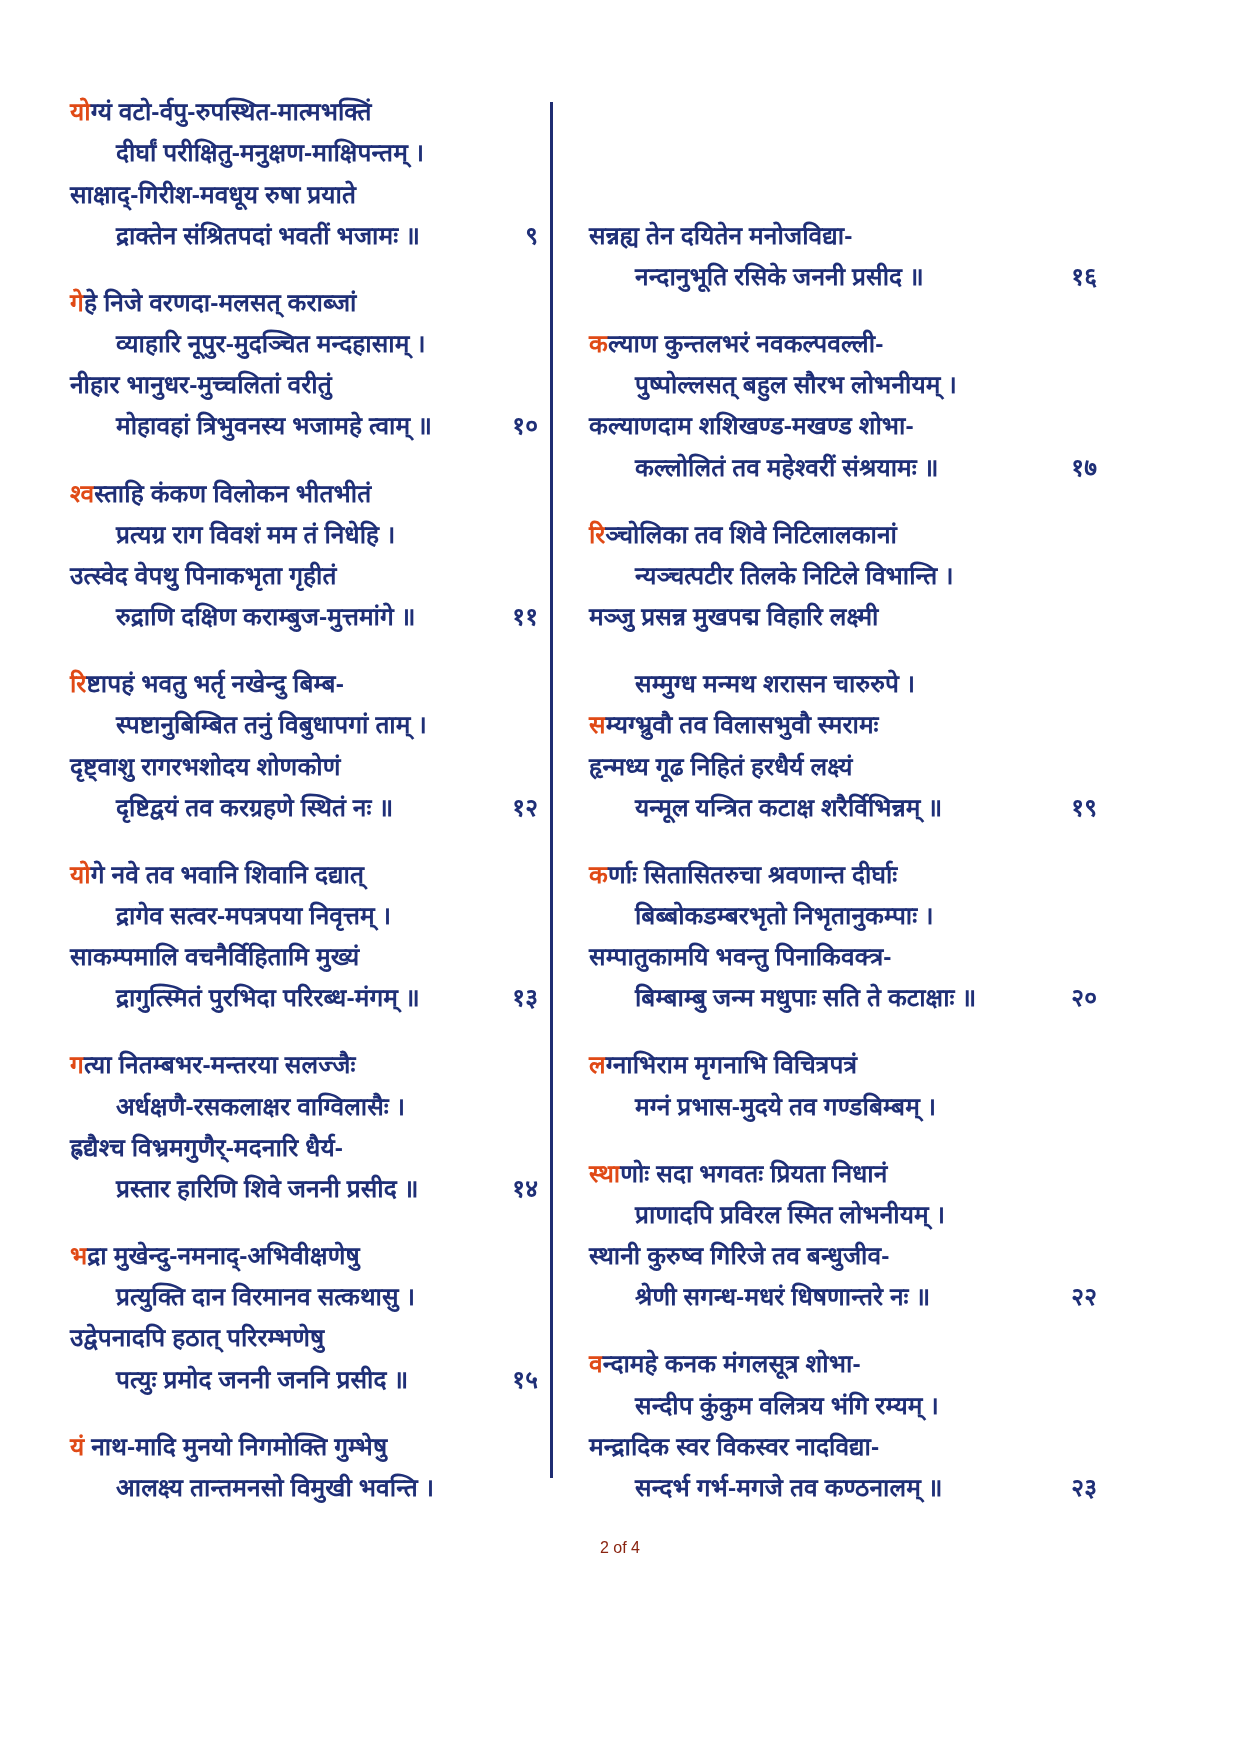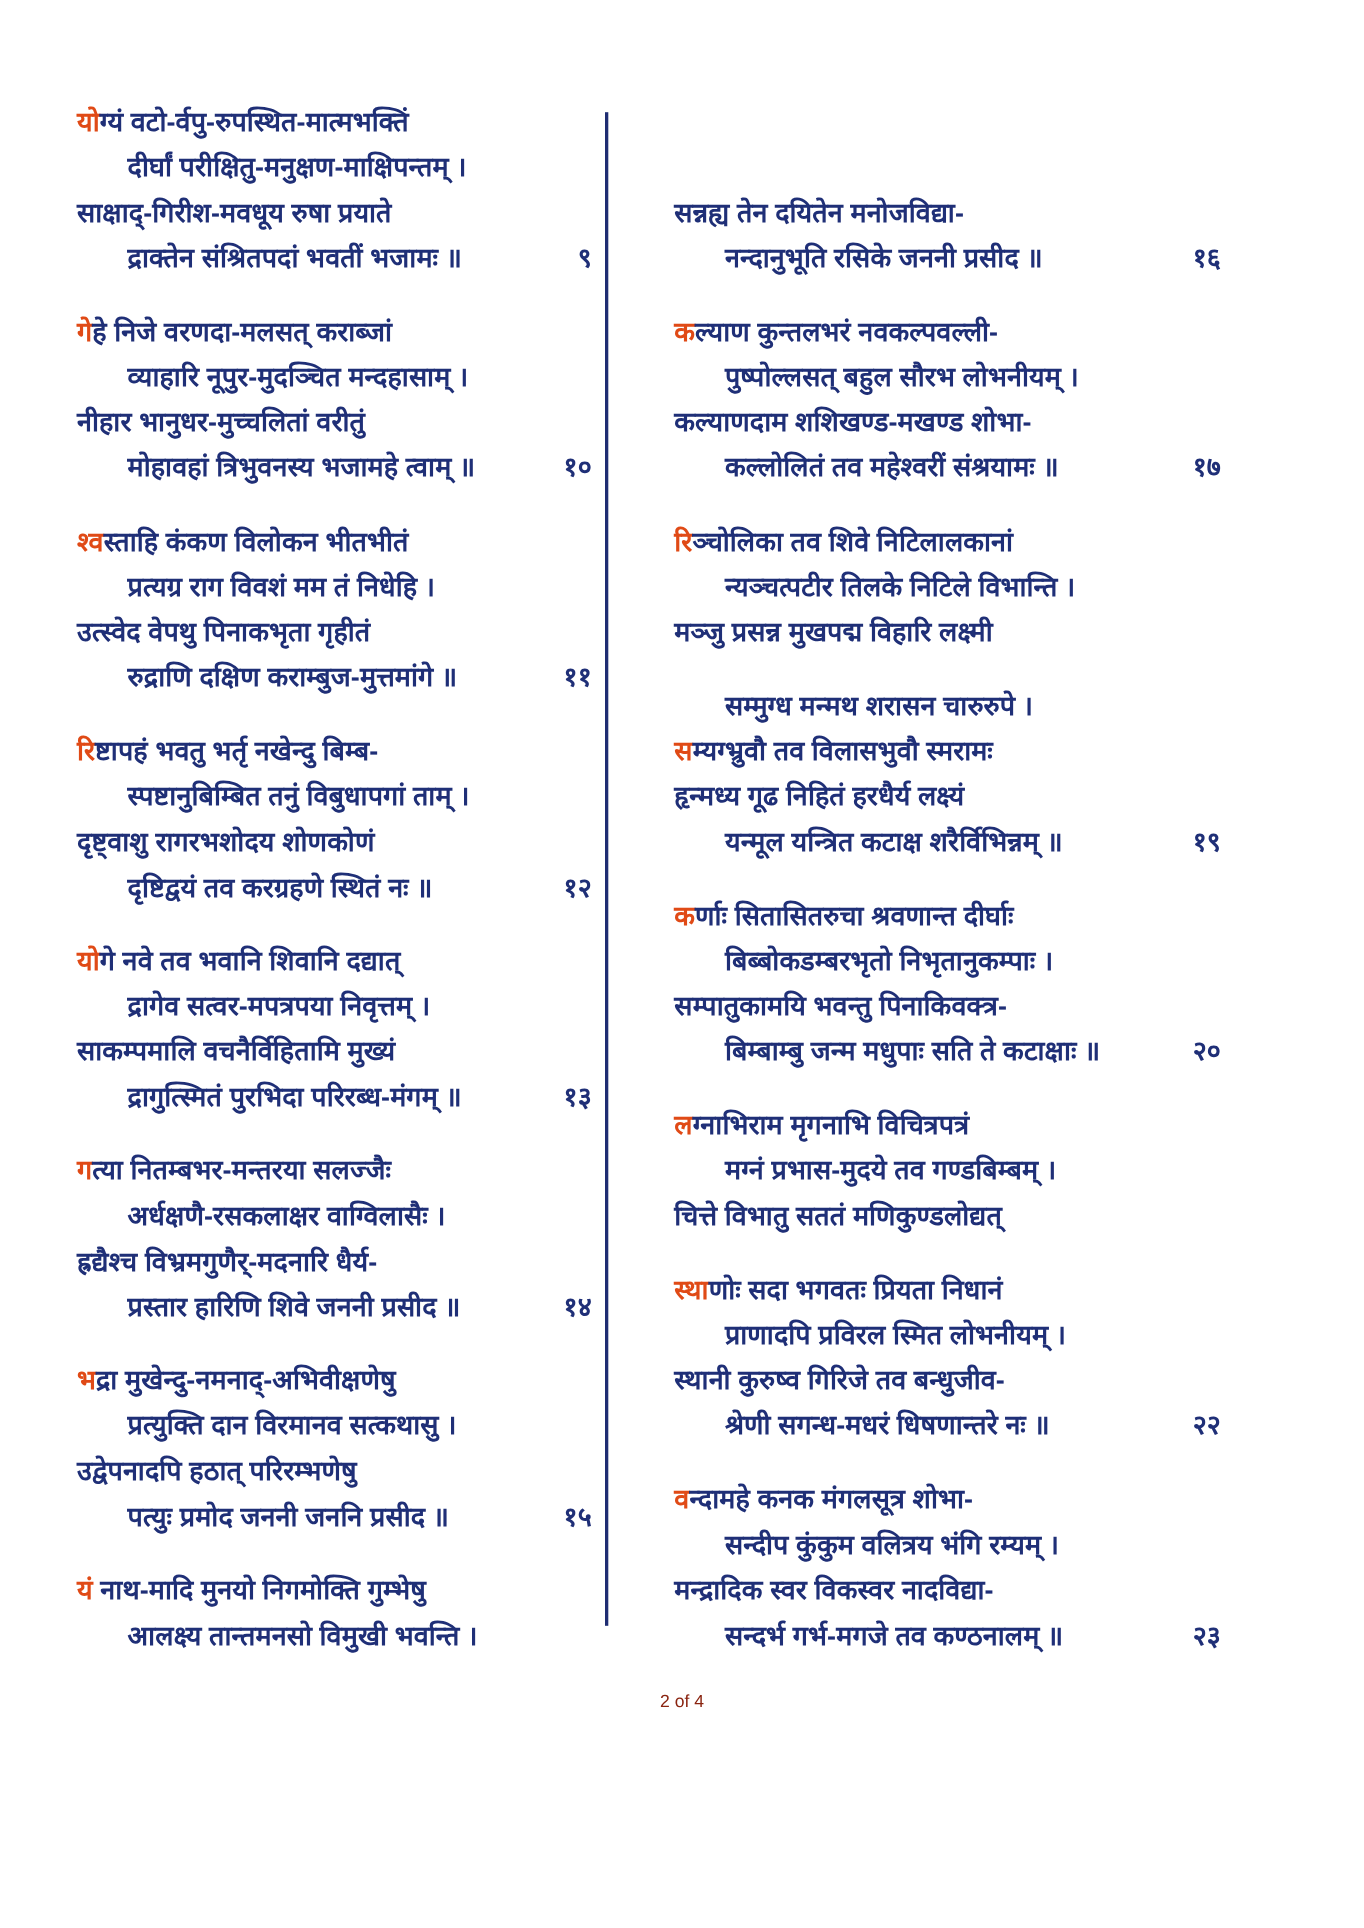--- a/index.html
+++ b/index.html
@@ -32,21 +32,21 @@
   .col {
     position: relative;
     box-sizing: border-box;
   }
   .col-left {
     width: 480px;
     padding-right: 8px;
   }
   .col-right {
     width: 560px;
-    padding-left: 60px;
+    padding-left: 36px;
   }
   .divider {
     width: 0px;
     border-left: 3px solid #1f2d72;
     align-self: stretch;
     margin: 14px 0 30px 0;
     flex: 0 0 auto;
   }
   .verse {
     position: relative;
@@ -69,21 +69,21 @@
   }
   .vnum {
     position: absolute;
     right: 0;
     color: #1f2f77;
     font-size: 24.5px;
     line-height: 1.68;
     font-family: "Liberation Sans", "DejaVu Sans", sans-serif;
   }
   .col-left .vnum { right: 4px; }
-  .col-right .vnum { right: 3px; }
+  .col-right .vnum { right: 16px; }
   .footer {
     position: absolute;
     left: 0;
     right: 0;
     bottom: 196px;
     text-align: center;
     color: #8a2410;
     font-size: 16px;
     font-family: "Liberation Sans", "DejaVu Sans", sans-serif;
   }
@@ -166,21 +166,20 @@
         </div>
         <div class="verse">
           <div class="line"><span class="first-syl">क</span><span>र्णाः सितासितरुचा श्रवणान्त दीर्घाः</span></div>
           <div class="line indent"><span>बिब्बोकडम्बरभृतो निभृतानुकम्पाः ।</span></div>
           <div class="line"><span>सम्पातुकामयि भवन्तु पिनाकिवक्त्र-</span></div>
           <div class="line indent" style="position: relative;"><span>बिम्बाम्बु जन्म मधुपाः सति ते कटाक्षाः ॥</span><span class="vnum">२०</span></div>
         </div>
         <div class="verse">
           <div class="line"><span class="first-syl">ल</span><span>ग्नाभिराम मृगनाभि विचित्रपत्रं</span></div>
           <div class="line indent"><span>मग्नं प्रभास-मुदये तव गण्डबिम्बम् ।</span></div>
-          <div class="line"><span>चित्ते विभातु सततं मणिकुण्डलोद्यत्</span></div>
         </div>
         <div class="verse">
           <div class="line"><span class="first-syl">स्था</span><span>णोः सदा भगवतः प्रियता निधानं</span></div>
           <div class="line indent"><span>प्राणादपि प्रविरल स्मित लोभनीयम् ।</span></div>
           <div class="line"><span>स्थानी कुरुष्व गिरिजे तव बन्धुजीव-</span></div>
           <div class="line indent" style="position: relative;"><span>श्रेणी सगन्ध-मधरं धिषणान्तरे नः ॥</span><span class="vnum">२२</span></div>
         </div>
         <div class="verse">
           <div class="line"><span class="first-syl">व</span><span>न्दामहे  कनक मंगलसूत्र शोभा-</span></div>
           <div class="line indent"><span>सन्दीप कुंकुम वलित्रय भंगि रम्यम् ।</span></div>

